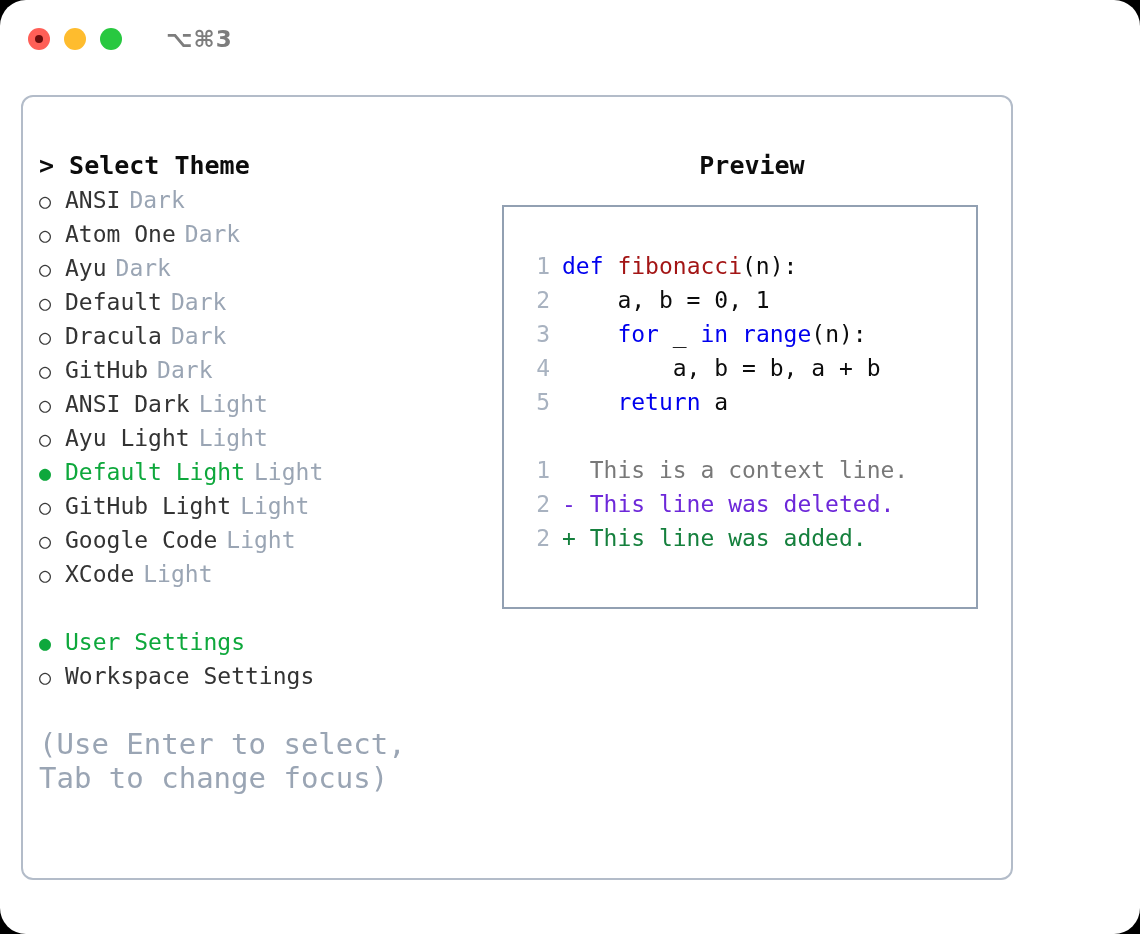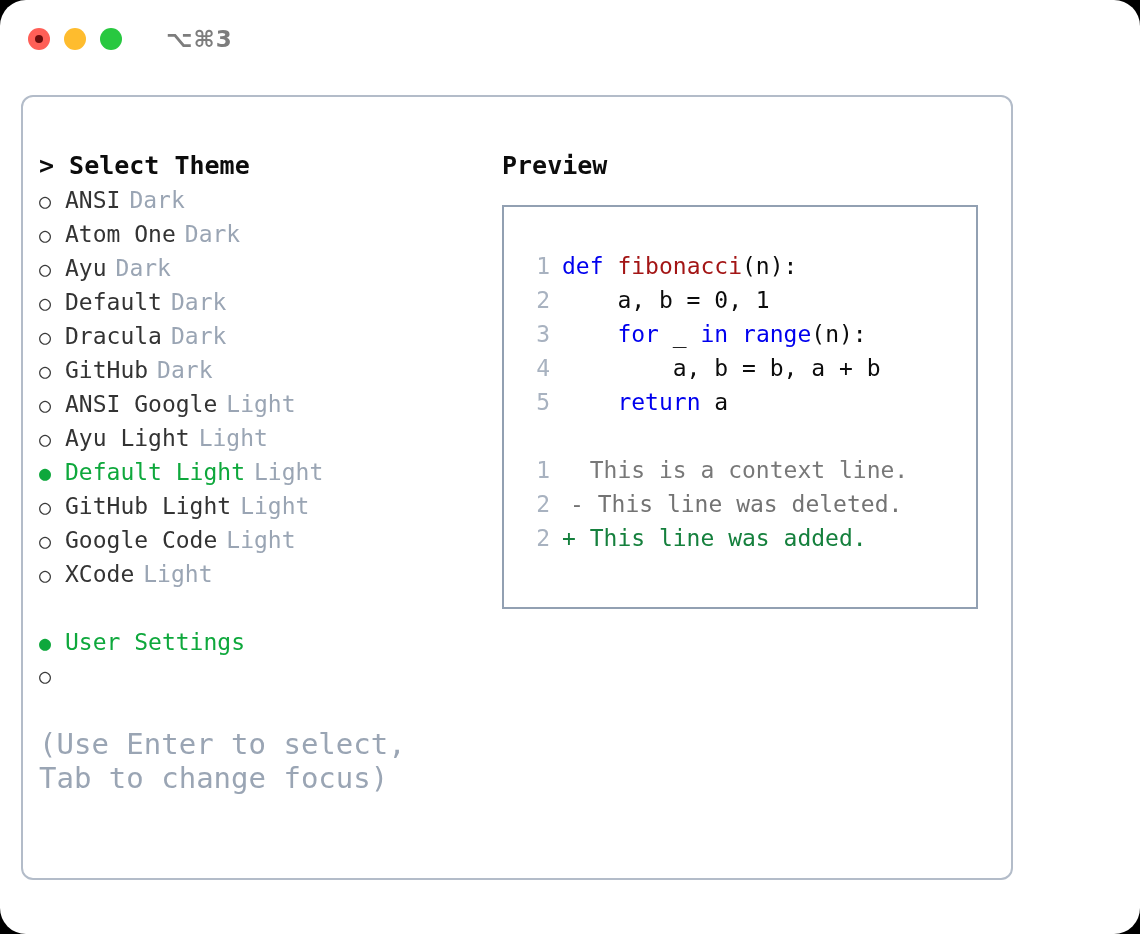--- a/index.html
+++ b/index.html
@@ -86,20 +86,21 @@
     position: absolute;
     left: 16px;
     top: 52px;
     width: 440px;
   }
   .col-right {
     position: absolute;
     left: 479px;
     top: 52px;
     width: 500px;
+    text-align: center;
   }
 
   
   .heading {
     font-size: 25px;
     font-weight: bold;
     color: #0c0c0c;
     white-space: pre;
     line-height: 34px;
     letter-spacing: 0px;
@@ -182,21 +183,21 @@
     width: 30px;
     flex: 0 0 30px;
     text-align: right;
     color: #a8b2c0;
     margin-right: 12px;
   }
   .tok-kw   { color: #0000ee; }
   .tok-fn   { color: #a31515; }
   .tok-plain{ color: #0c0c0c; }
   .tok-ctx  { color: #787878; }
-  .tok-del  { color: #737373; margin-left: 8px; }
+  .tok-del  { color: #6d28d9; }
   .tok-add  { color: #15803d; }
   .blank-line { height: 34px; }
 </style>
 </head>
 <body>
 
 <div class="window">
 
   <div class="titlebar">
     <div class="lights">
@@ -215,34 +216,34 @@
 
       <div class="heading">&gt; Select Theme</div>
 
       <div id="theme-list">
           <div class="opt-row"><span class="bullet">○</span><span class="opt-label">ANSI</span><span class="opt-tag">Dark</span></div>
           <div class="opt-row"><span class="bullet">○</span><span class="opt-label">Atom One</span><span class="opt-tag">Dark</span></div>
           <div class="opt-row"><span class="bullet">○</span><span class="opt-label">Ayu</span><span class="opt-tag">Dark</span></div>
           <div class="opt-row"><span class="bullet">○</span><span class="opt-label">Default</span><span class="opt-tag">Dark</span></div>
           <div class="opt-row"><span class="bullet">○</span><span class="opt-label">Dracula</span><span class="opt-tag">Dark</span></div>
           <div class="opt-row"><span class="bullet">○</span><span class="opt-label">GitHub</span><span class="opt-tag">Dark</span></div>
-          <div class="opt-row"><span class="bullet">○</span><span class="opt-label">ANSI Google</span><span class="opt-tag">Light</span></div>
+          <div class="opt-row"><span class="bullet">○</span><span class="opt-label">ANSI Dark</span><span class="opt-tag">Light</span></div>
           <div class="opt-row"><span class="bullet">○</span><span class="opt-label">Ayu Light</span><span class="opt-tag">Light</span></div>
           <div class="opt-row selected"><span class="bullet sel">●</span><span class="opt-label">Default Light</span><span class="opt-tag">Light</span></div>
           <div class="opt-row"><span class="bullet">○</span><span class="opt-label">GitHub Light</span><span class="opt-tag">Light</span></div>
           <div class="opt-row"><span class="bullet">○</span><span class="opt-label">Google Code</span><span class="opt-tag">Light</span></div>
           <div class="opt-row"><span class="bullet">○</span><span class="opt-label">XCode</span><span class="opt-tag">Light</span></div>
         </div>
 
       <div class="spacer-sm"></div>
 
 
       <div id="apply-list">
           <div class="opt-row selected"><span class="bullet sel">●</span><span class="opt-label">User Settings</span></div>
-          <div class="opt-row"><span class="bullet">○</span></div>
+          <div class="opt-row"><span class="bullet">○</span><span class="opt-label">Workspace Settings</span></div>
         </div>
 
       <div class="hint">(Use Enter to select, Tab to change focus)</div>
     </div>
 
     <div class="col-right">
       <div class="heading">Preview</div>
     </div>
 
     <div class="preview-box">

